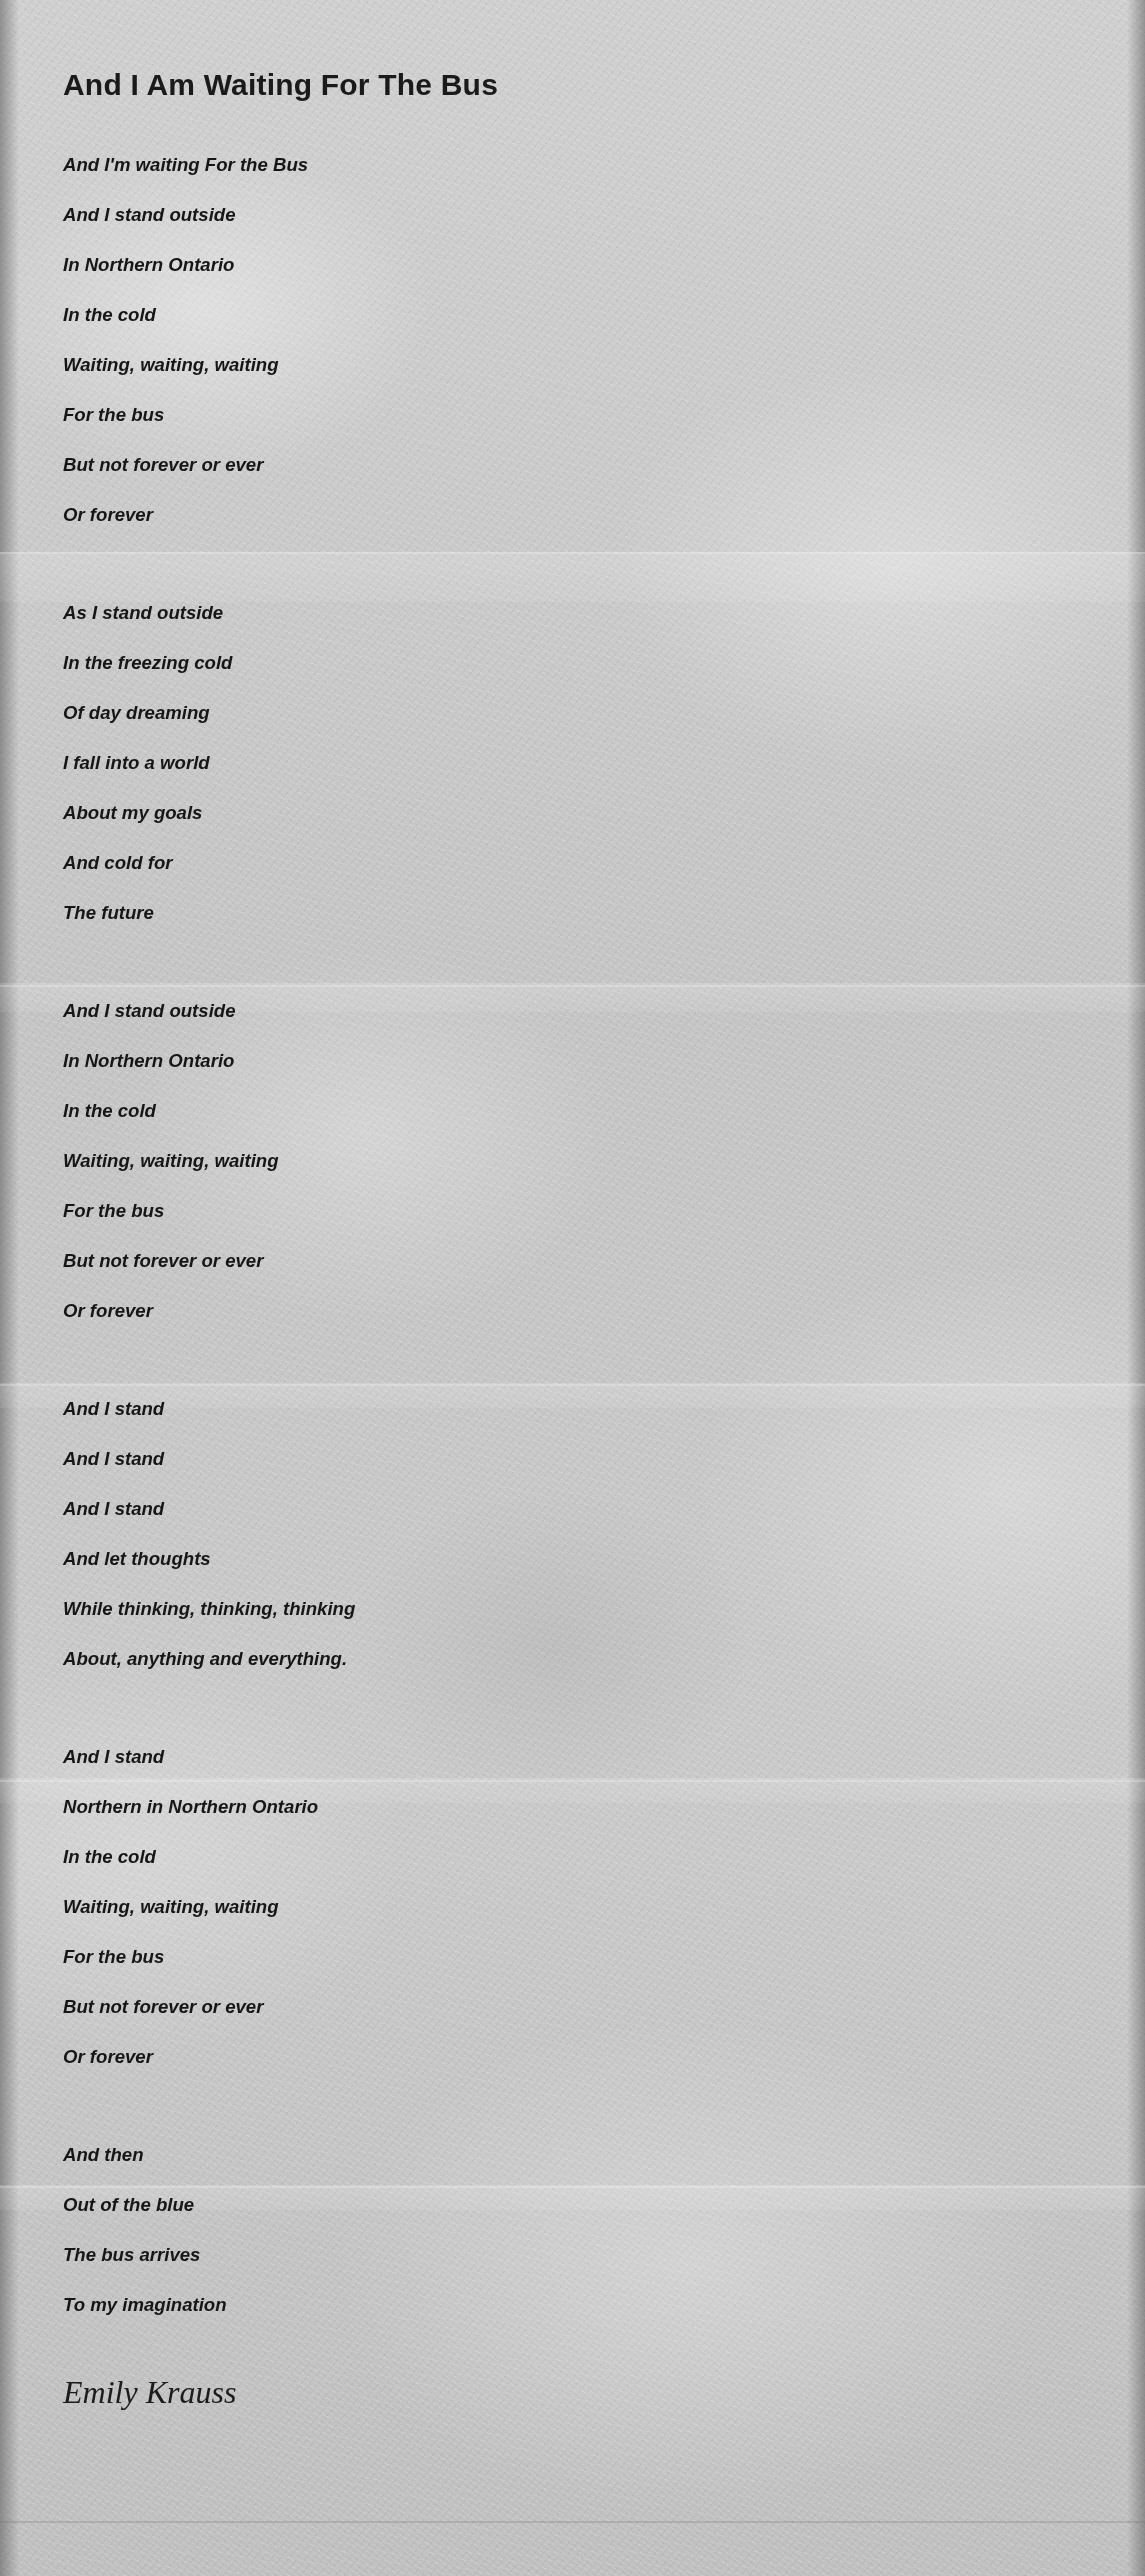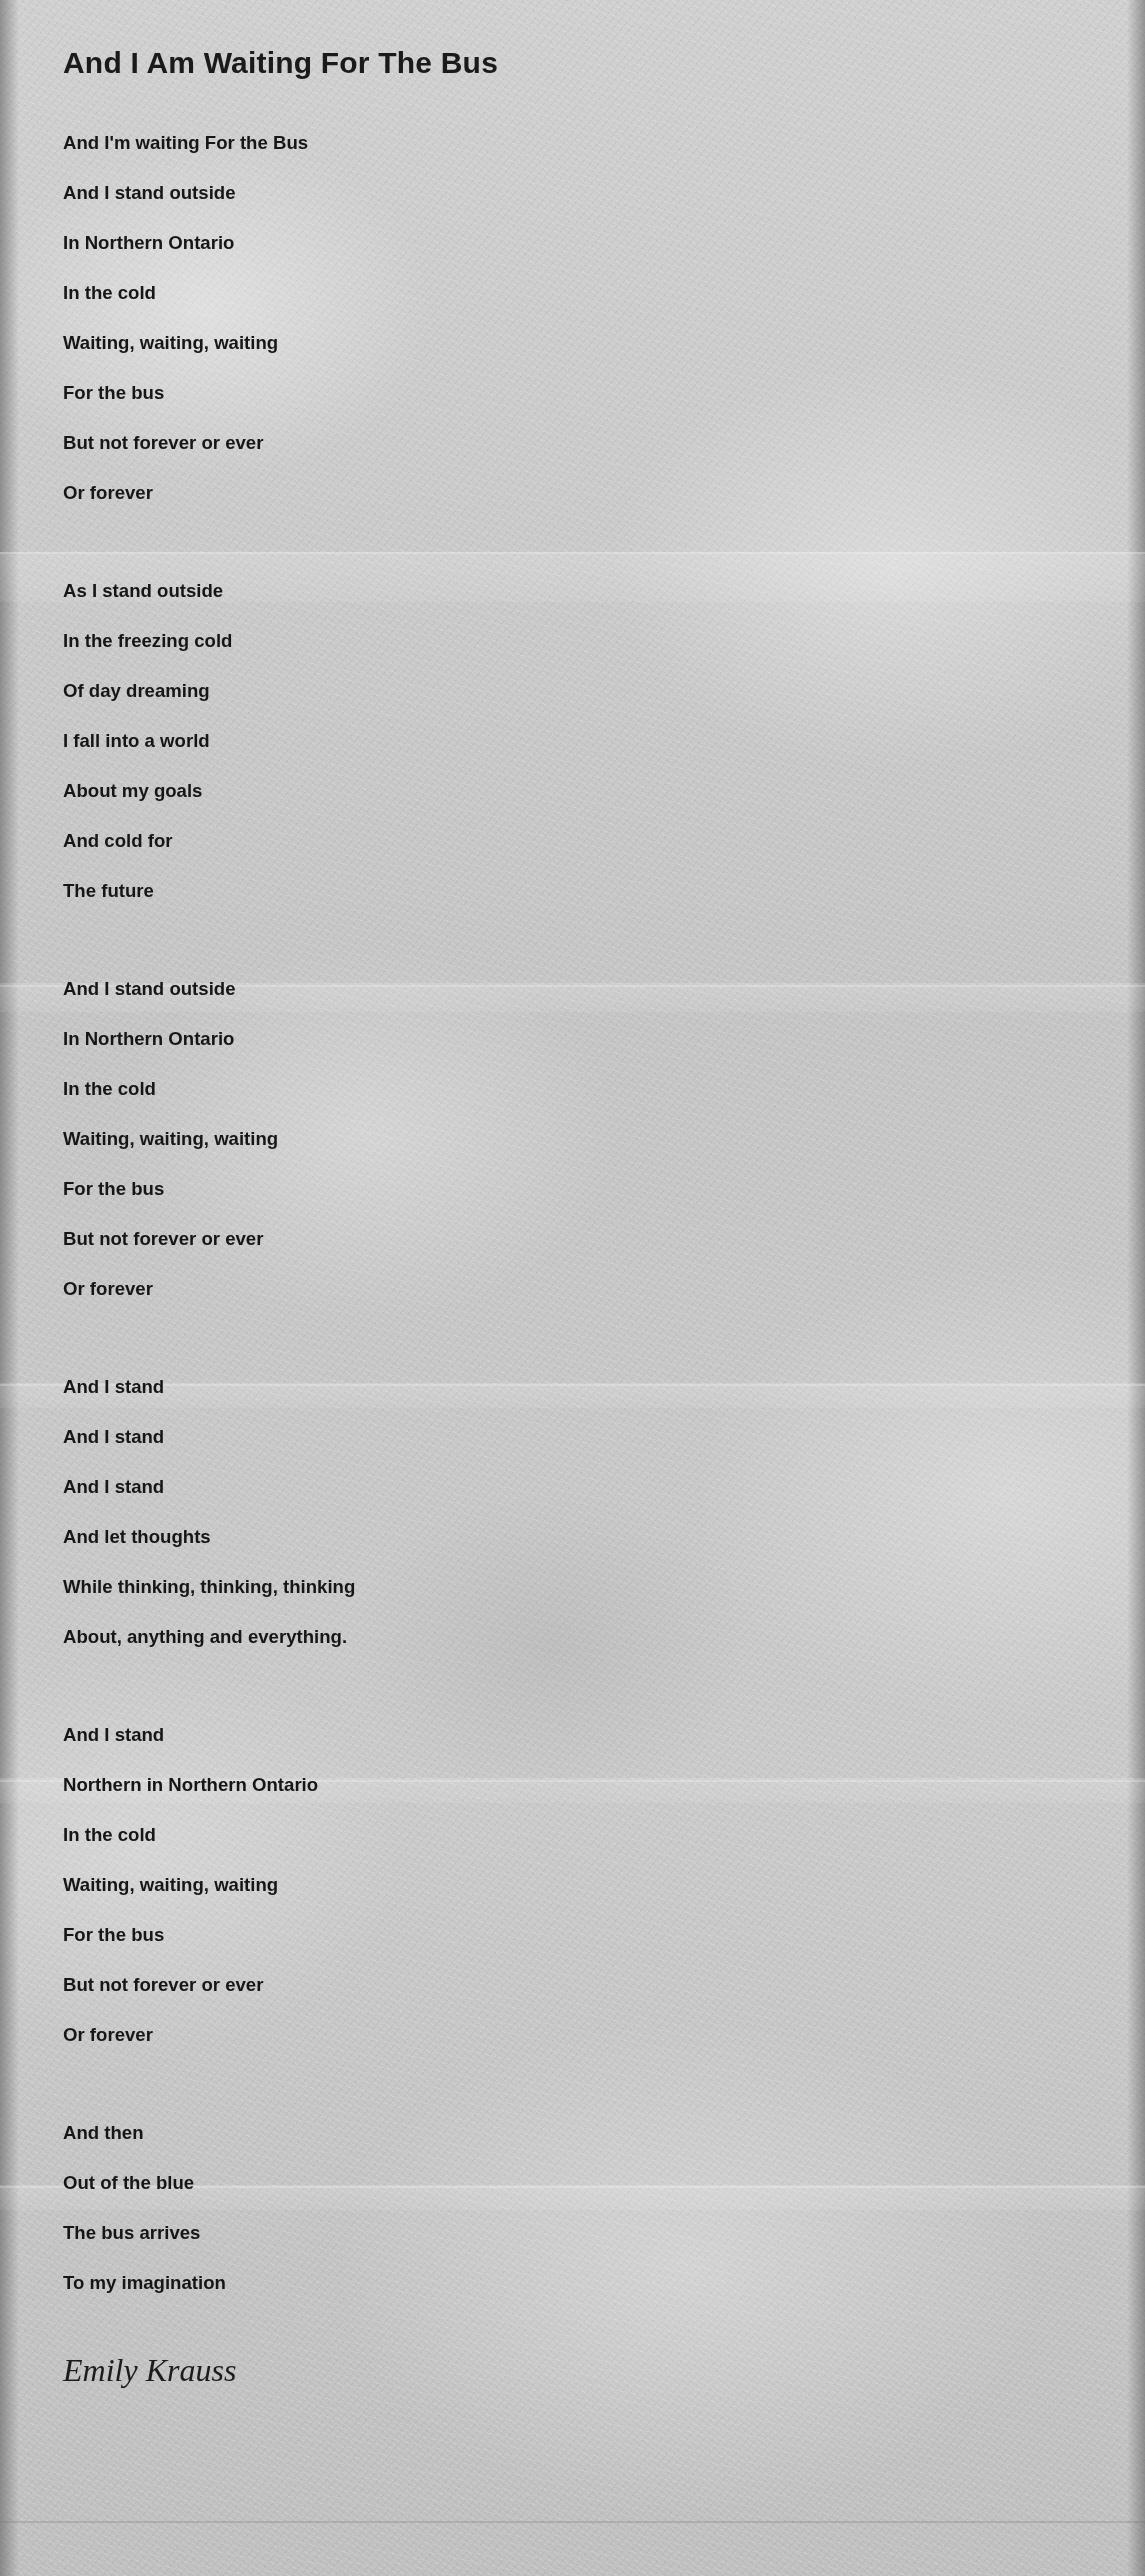--- a/index.html
+++ b/index.html
@@ -48,33 +48,34 @@
     right: 0;
     background: linear-gradient(270deg, rgba(90,90,90,0.55), rgba(90,90,90,0));
   }
   .content {
     position: relative;
     padding: 0 0 0 63px;
   }
   .poem-title {
     position: relative;
     margin: 0;
-    padding-top: 46px;
+    padding-top: 68px;
     font-size: 30px;
     font-weight: bold;
     color: #1a1a1a;
     letter-spacing: 0.2px;
   }
   .stanzas {
     position: relative;
     margin-top: 38px;
   }
   .stanza {
     position: relative;
     margin: 0 16px 50px 0;
+    font-style: italic;
   }
   .stanza .line {
     font-size: 18.6px;
     font-weight: bold;
     color: #161616;
     line-height: 50px;
     white-space: pre;
   }
   
   .band {

